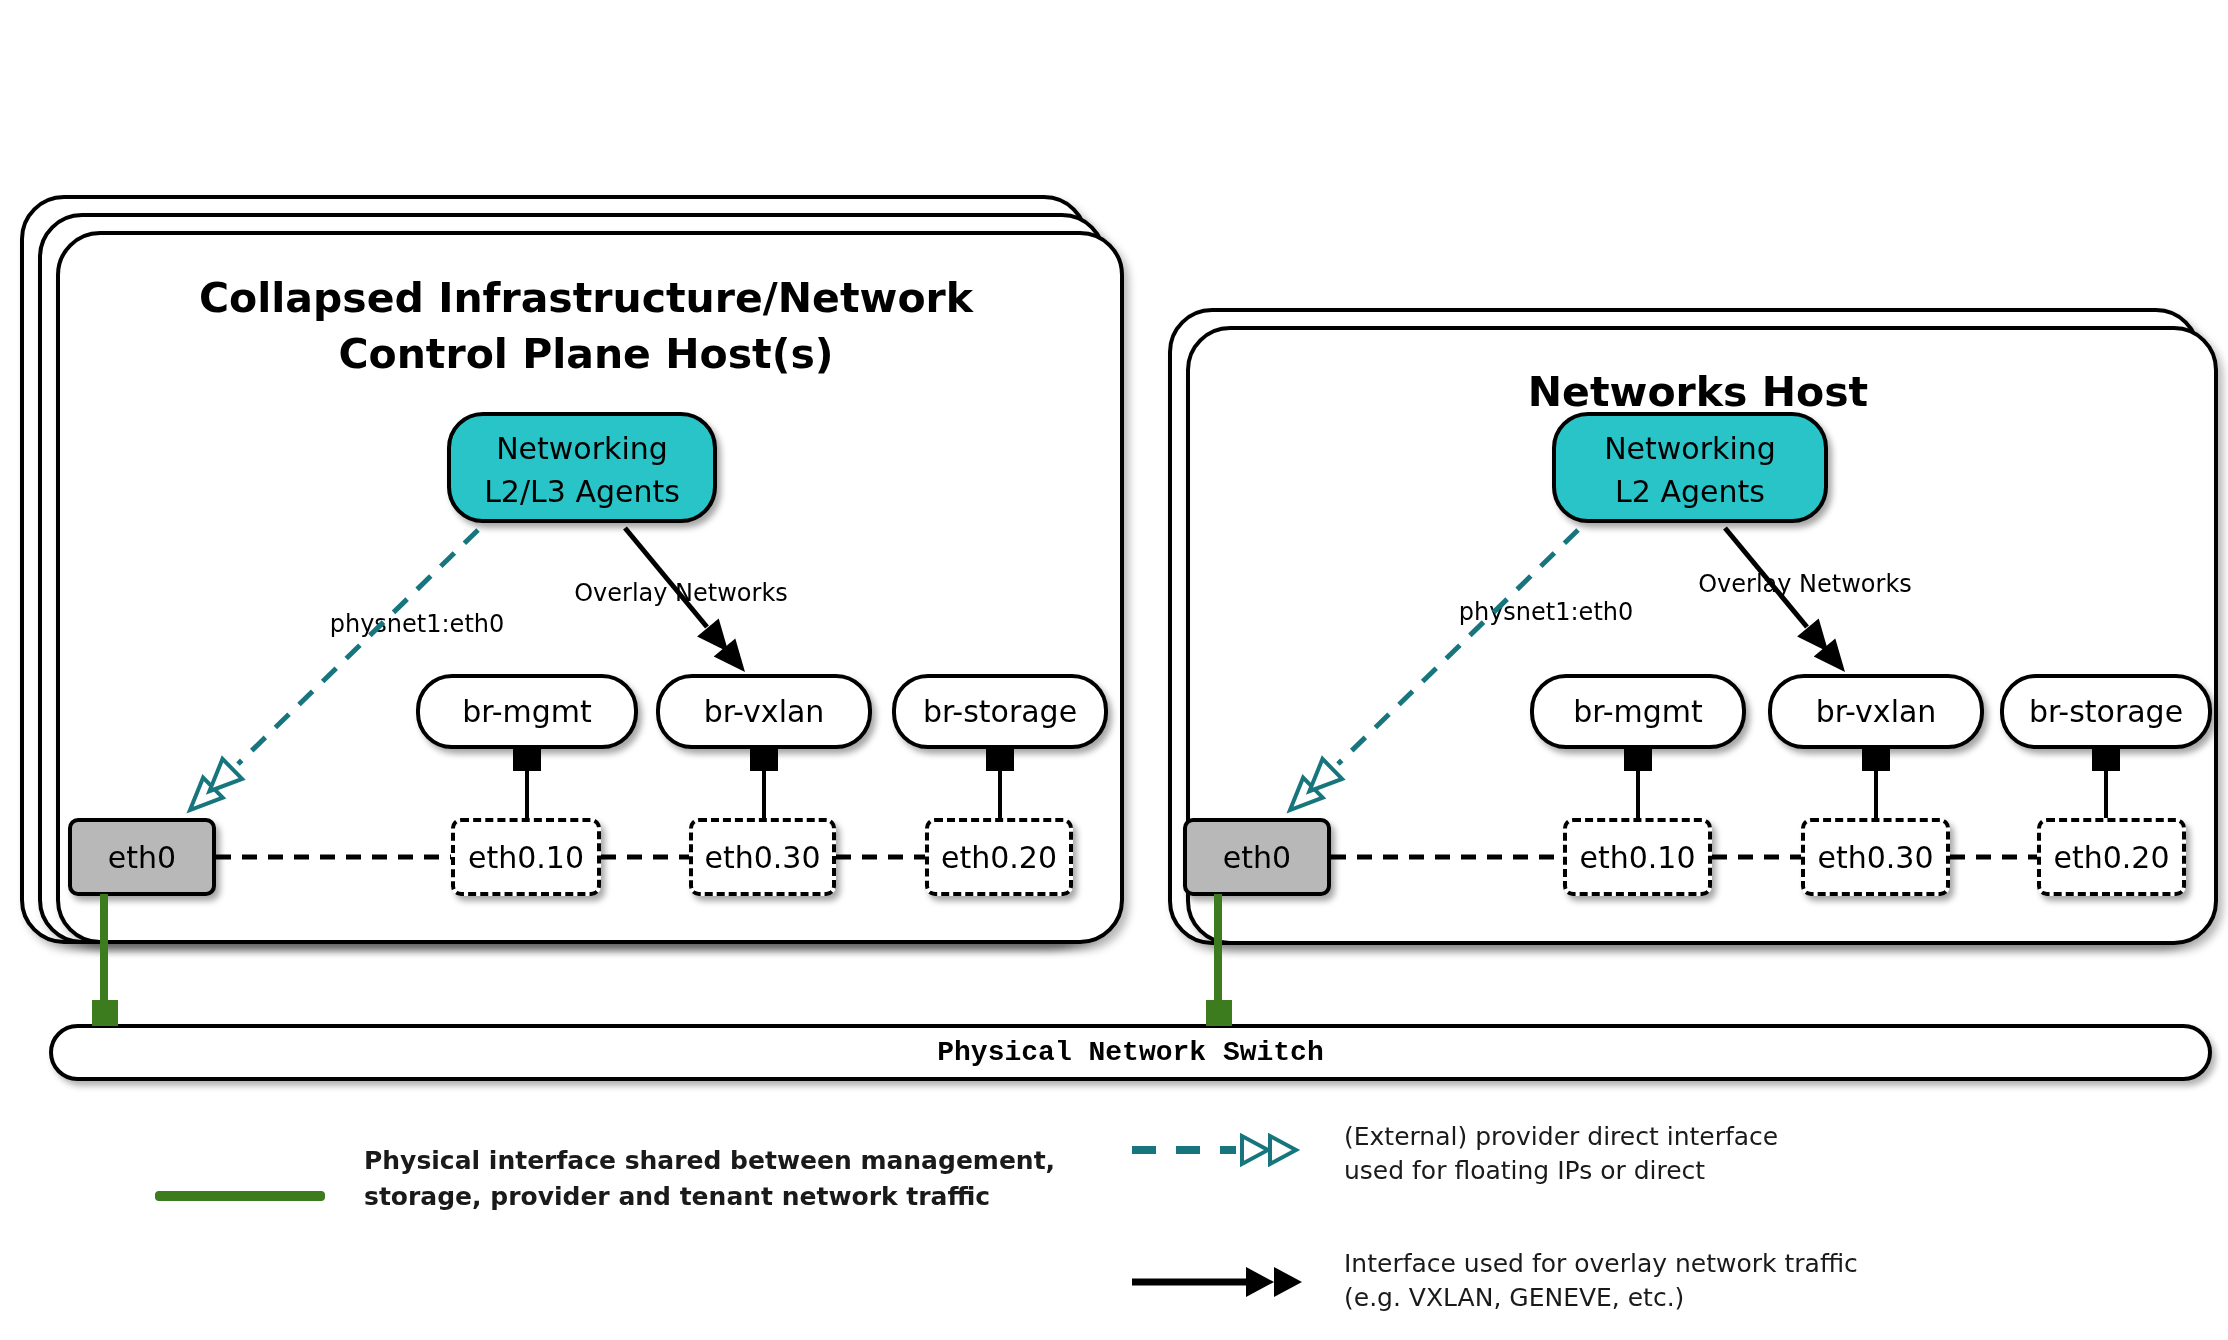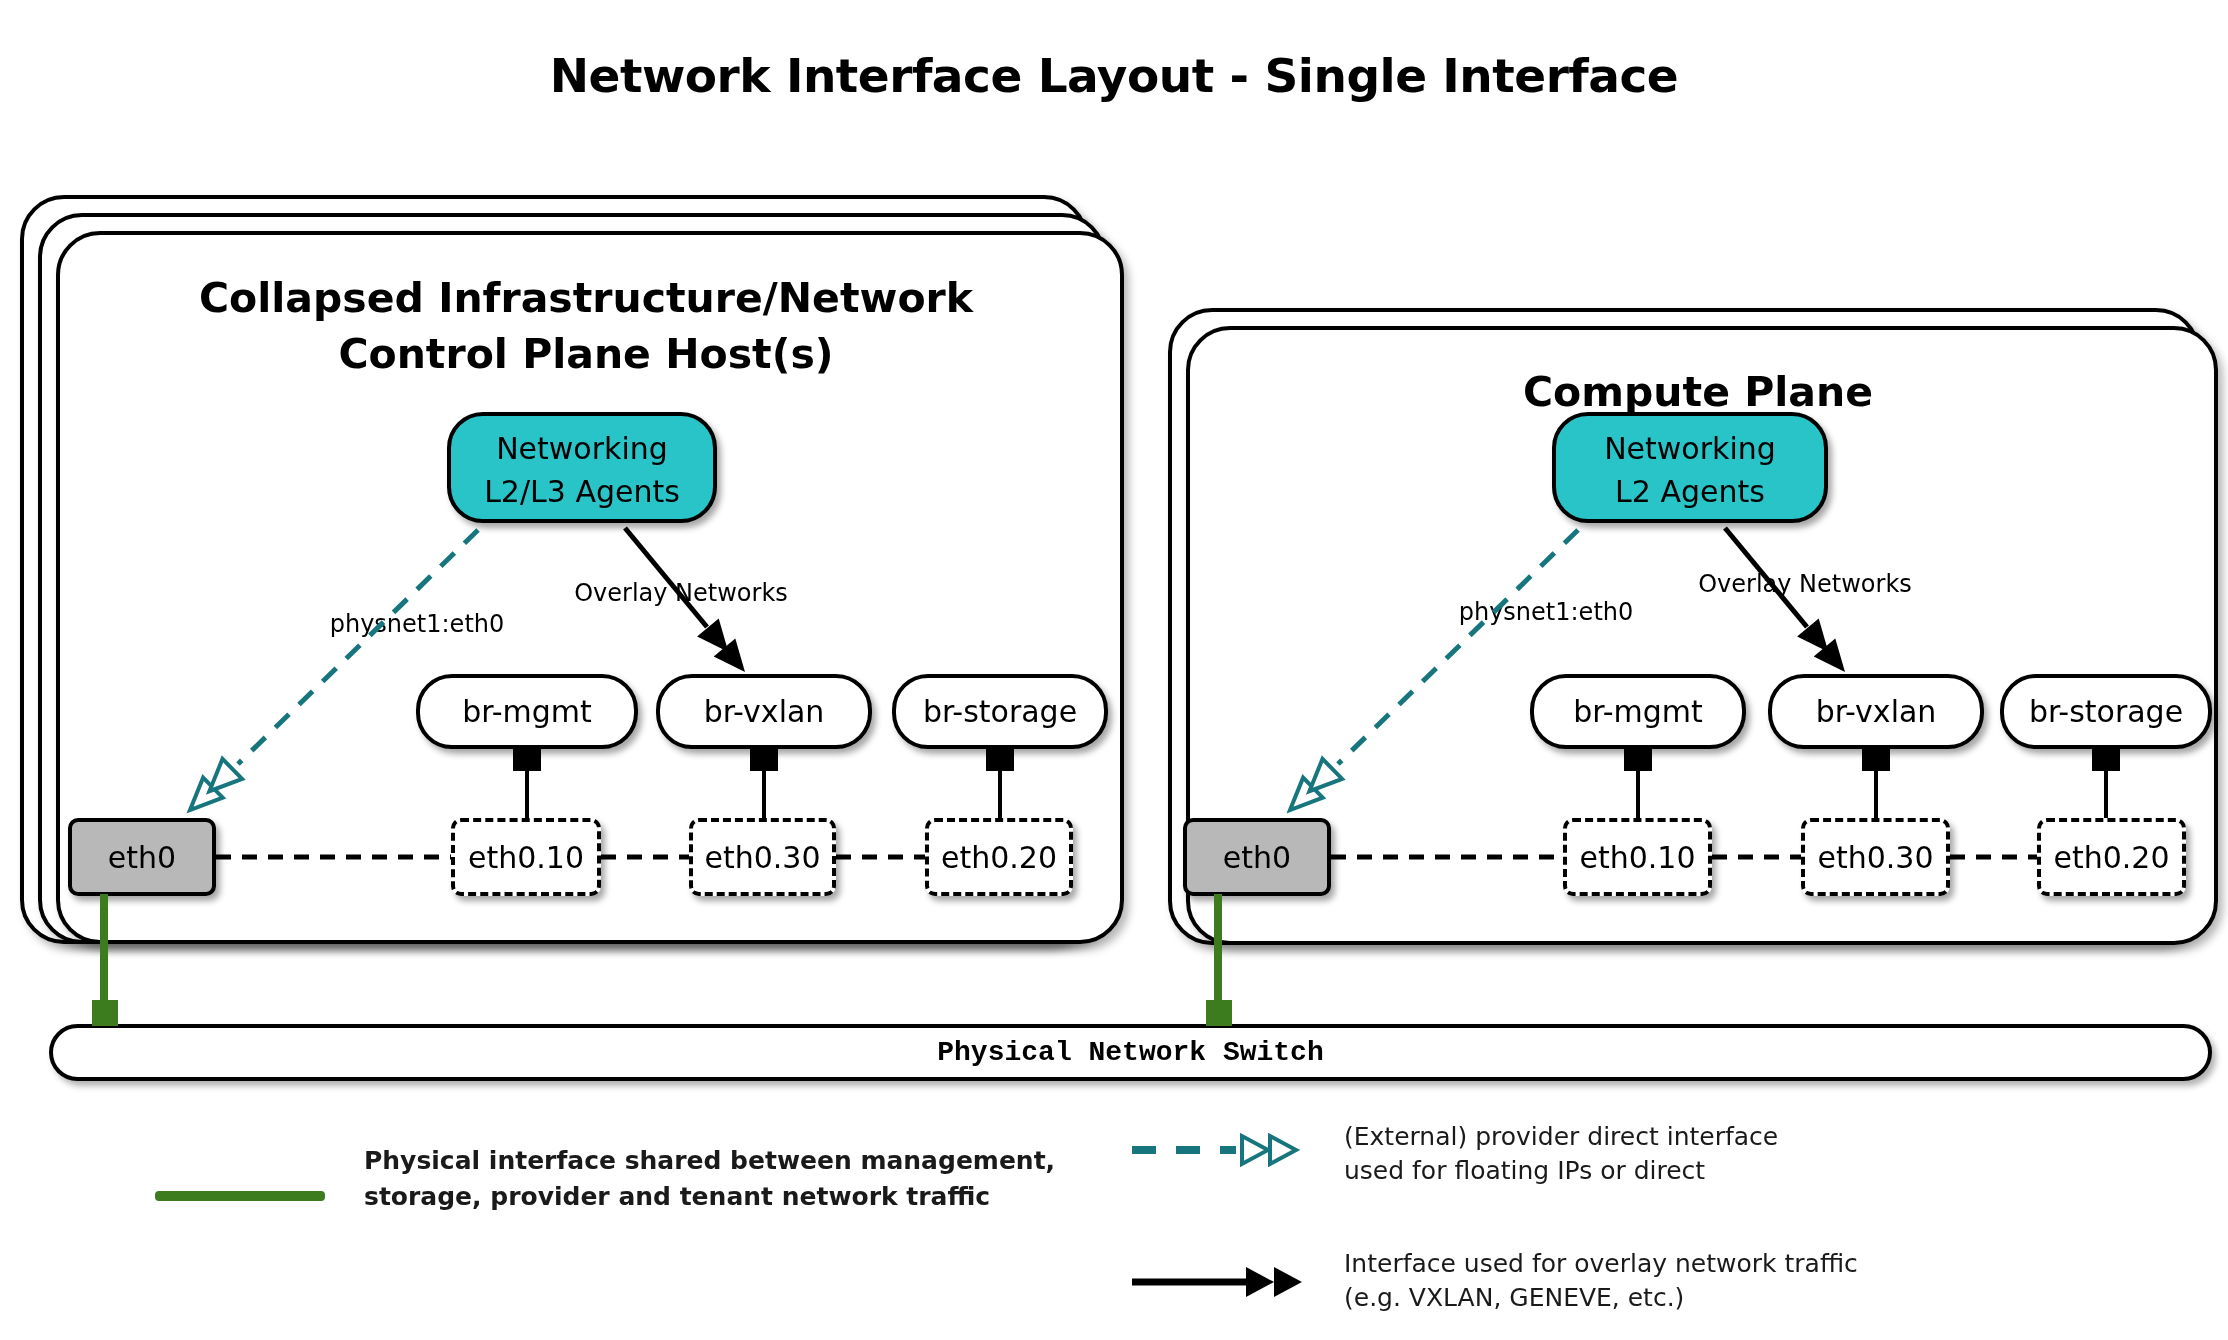--- a/index.html
+++ b/index.html
@@ -77,35 +77,34 @@
   }
   .lg1{left:364px;top:1143px;font-weight:bold;}
   .lg2{left:1344px;top:1120px;line-height:34px;}
   .lg3{left:1344px;top:1247px;line-height:34px;}
 </style>
 </head>
 <body>
 
 <div class="canvas">
 
-  <div class="abs main-title">Network Interface Layout - Single Interface</div>
 
   <div class="layer l1a"></div>
   <div class="layer l1b"></div>
   <div class="layer l1c"></div>
 
   <div class="layer l2a"></div>
   <div class="layer l2b"></div>
 
   <div class="host-title ht1">
     <div>Collapsed Infrastructure/Network</div>
     <div>Control Plane Host(s)</div>
   </div>
   <div class="host-title ht2">
-    <div>Compute Plane</div>
+    <div>Networks Host</div>
   </div>
 
   <div class="agent ag1">
     <div>Networking</div>
     <div>L2/L3 Agents</div>
   </div>
   <div class="agent ag2">
     <div>Networking</div>
     <div>L2 Agents</div>
   </div>

